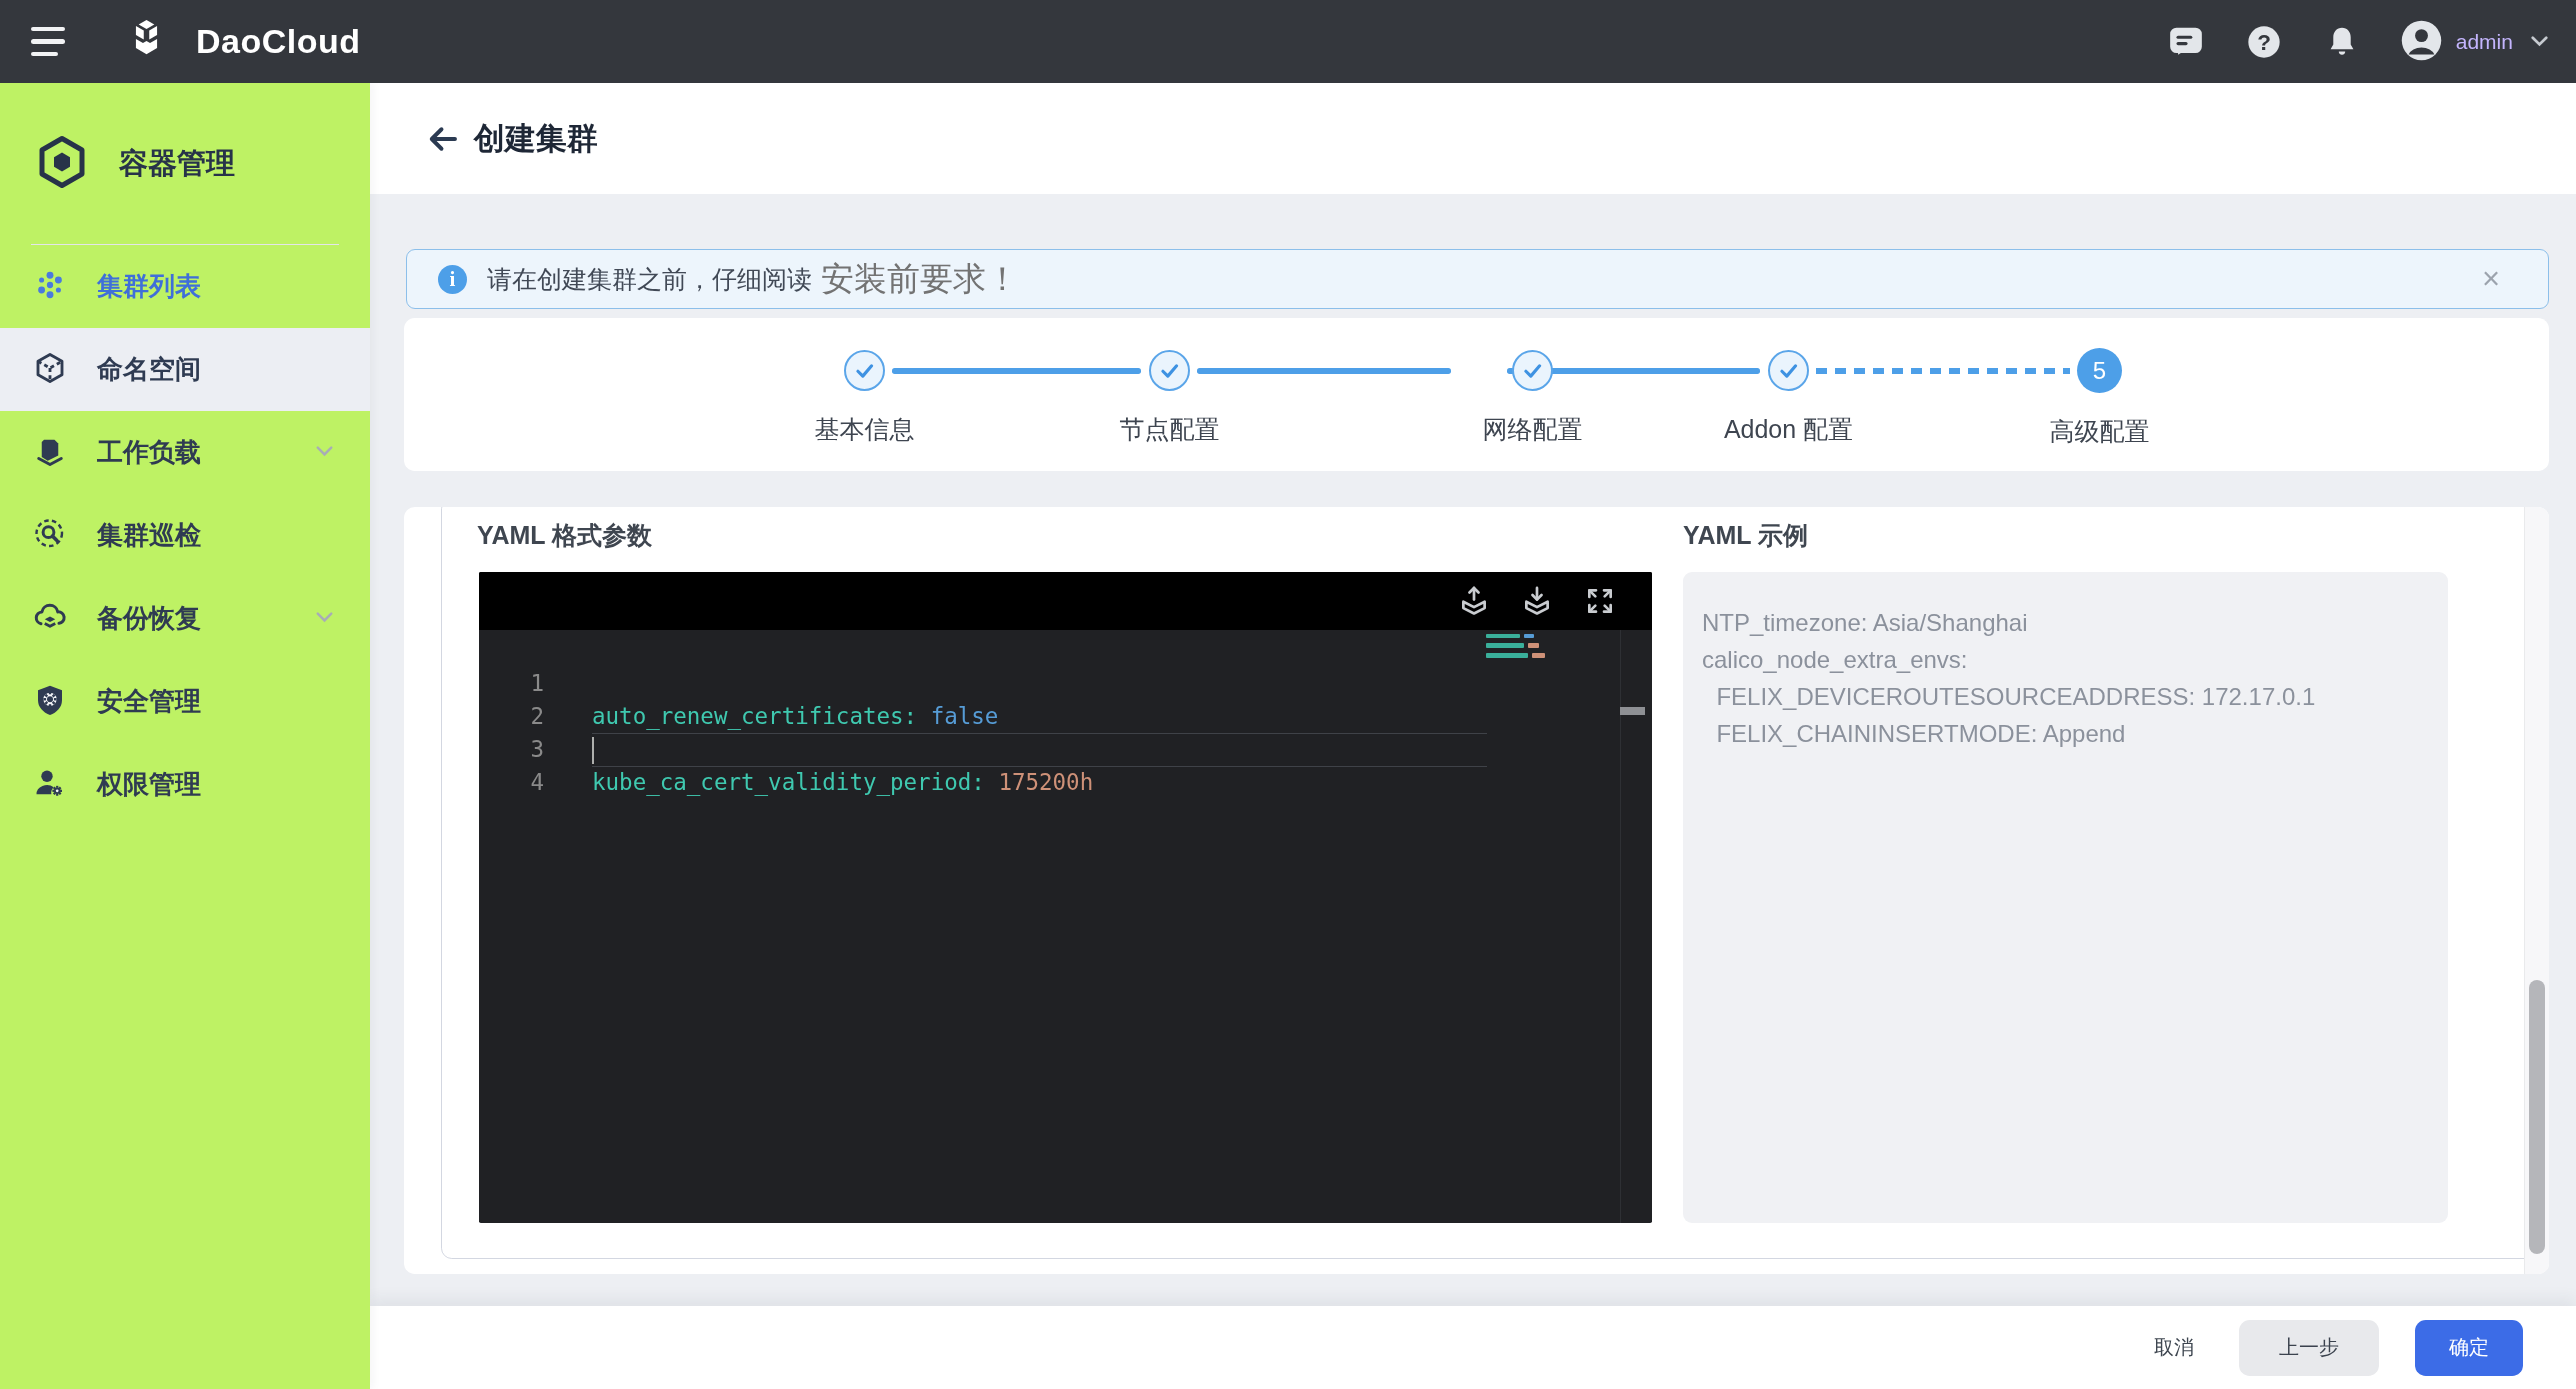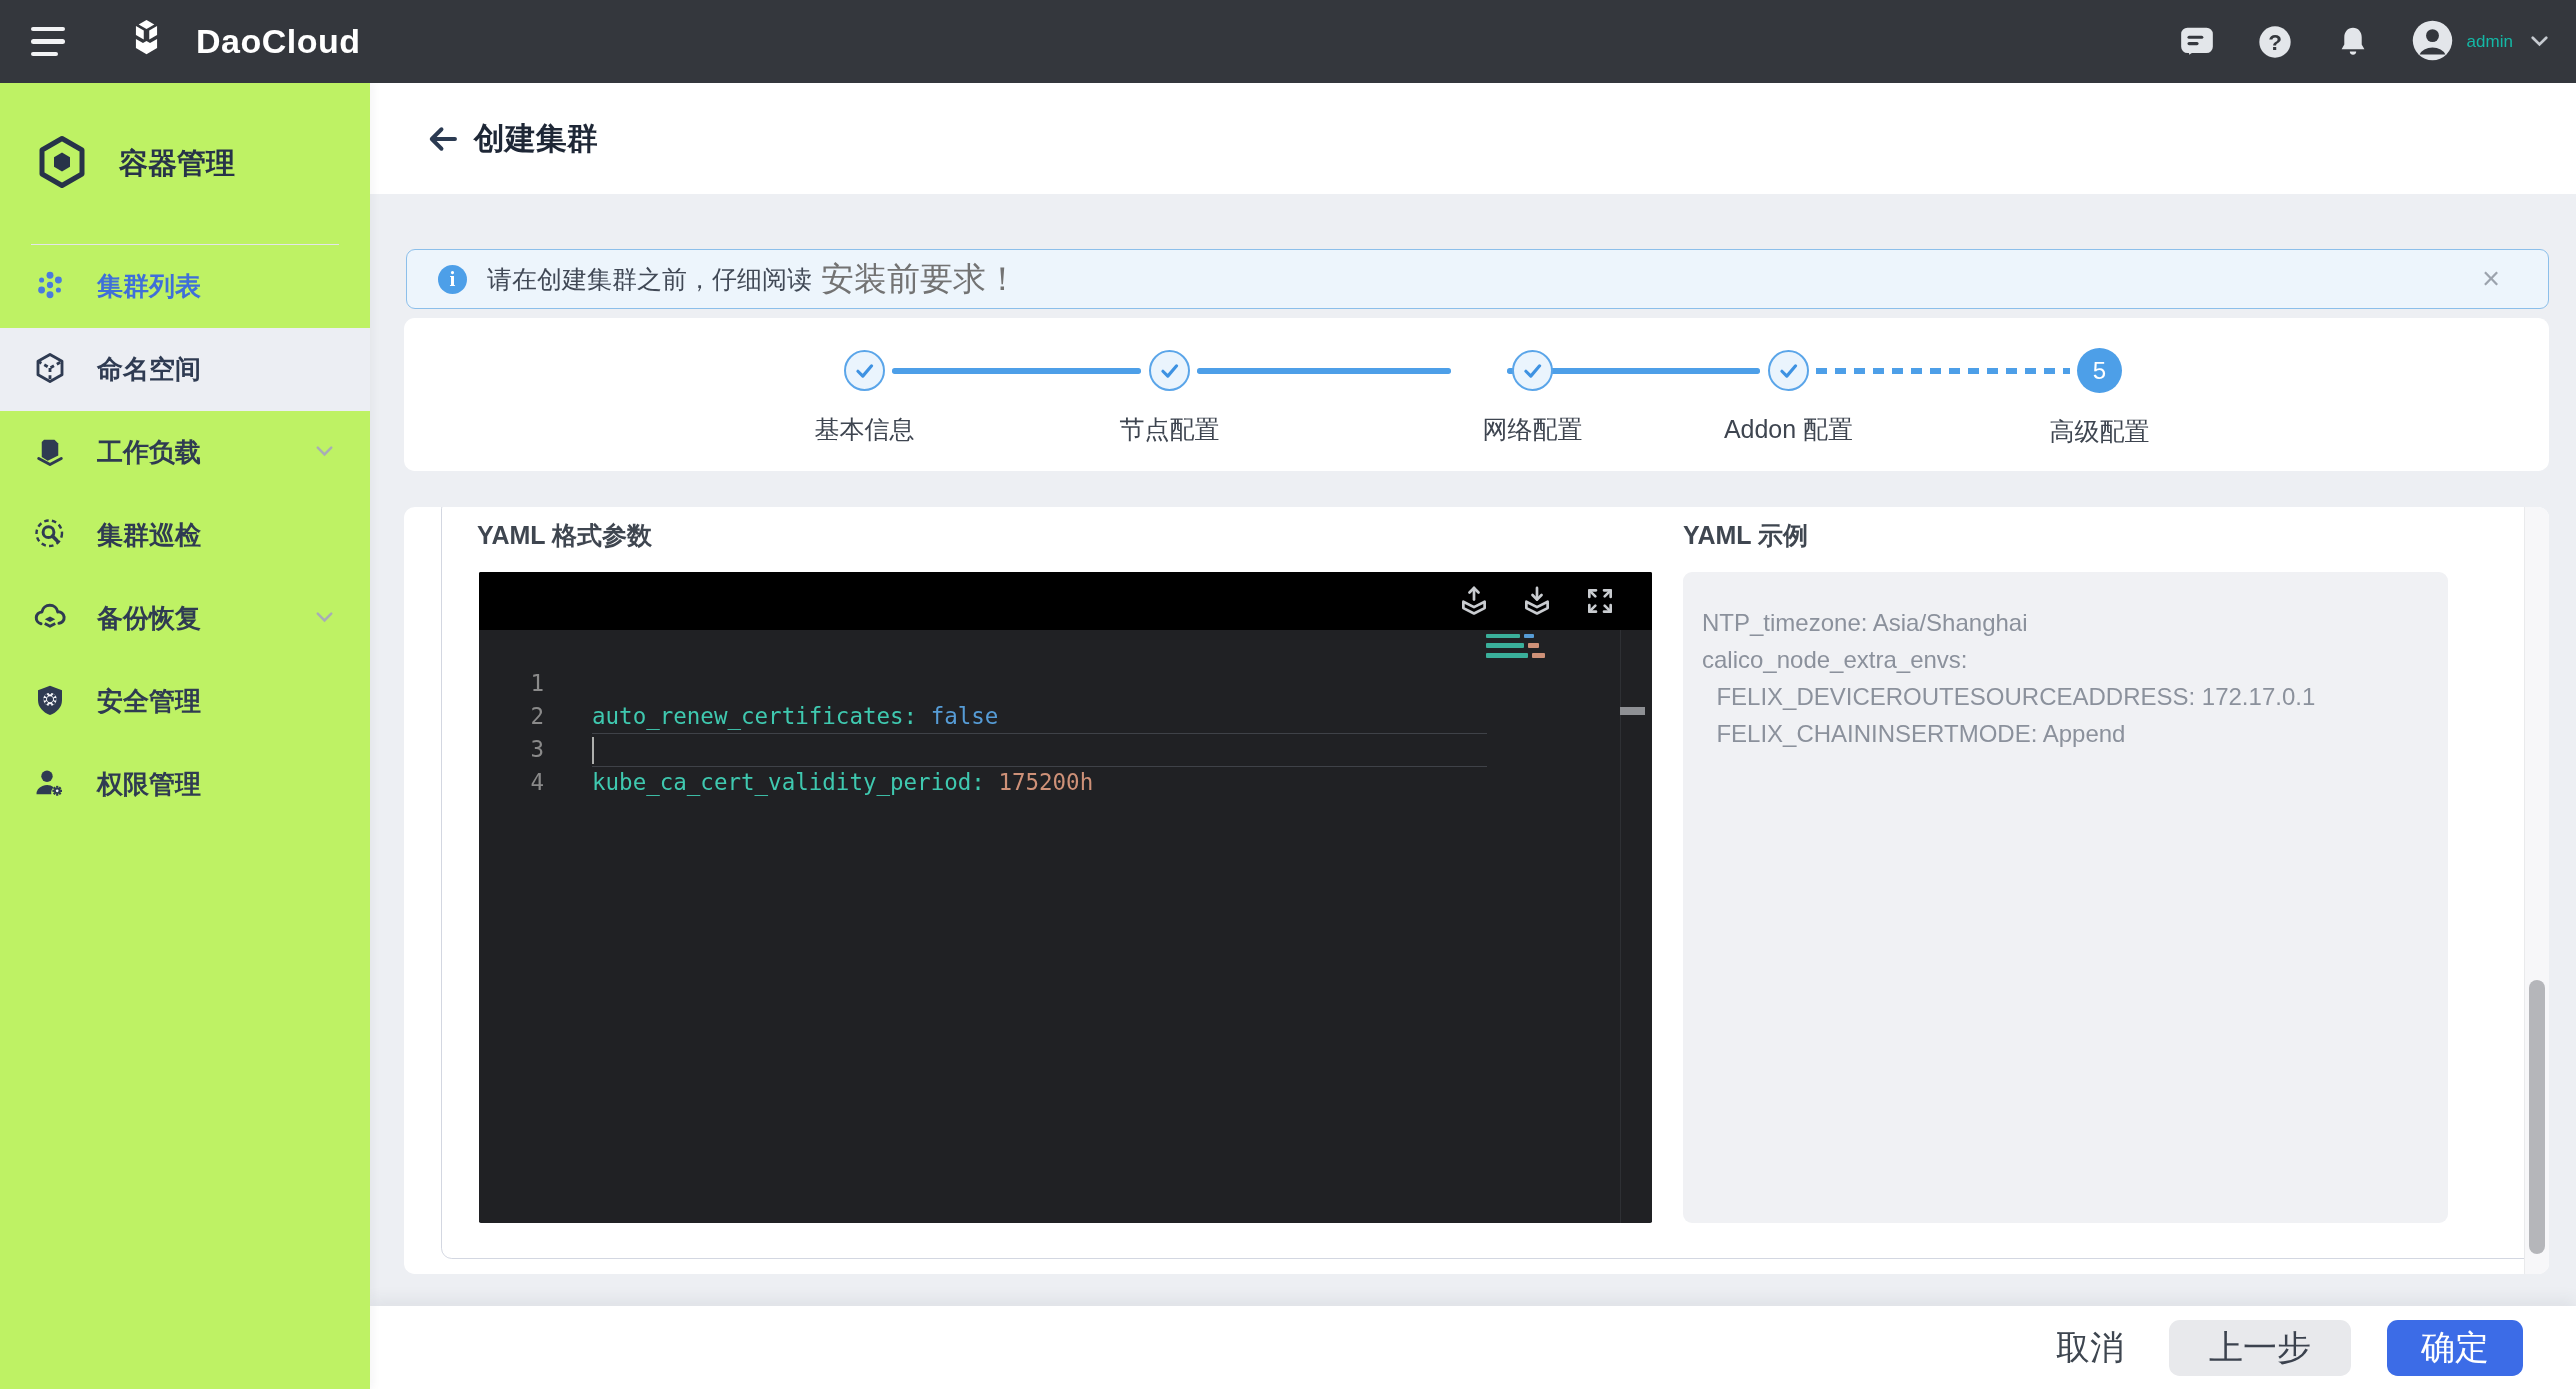--- a/index.html
+++ b/index.html
@@ -12,21 +12,21 @@
   .hamburger { margin-left:31px; width:40px; height:40px; display:flex; flex-direction:column; justify-content:center; gap:8px; cursor:pointer; }
   .hamburger span { display:block; height:4.5px; border-radius:2.7px; background:#F2F3F5; }
   .hamburger span:nth-child(1){ width:34px; }
   .hamburger span:nth-child(2){ width:34px; }
   .hamburger span:nth-child(3){ width:27px; }
   .brand { display:flex; align-items:center; margin-left:52px; gap:26px; }
   .brand-name { color:#FFFFFF; font-size:34px; font-weight:700; letter-spacing:0.5px; }
   .topbar-right { position:absolute; right:23.5px; top:0; height:83px; display:flex; align-items:center; gap:38px; }
   .tb-icon { width:40px; height:40px; display:flex; align-items:center; justify-content:center; cursor:pointer; }
   .tb-user { display:flex; align-items:center; gap:12.6px; cursor:pointer; }
-  .tb-user .name { color:#14b8a6; font-size:17px; }
+  .tb-user .name { color:#c4b5fd; font-size:21px; }
 
   
   .sidebar { position:absolute; left:0; top:83px; width:370px; bottom:0; background:#bef264; z-index:30; box-shadow:2.7px 0 9px rgba(30,40,60,0.05); }
   .sb-head { display:flex; align-items:center; height:161px; padding-left:32px; gap:27px; }
   .sb-head-title { font-size:29px; font-weight:700; color:#273349; }
   .sb-divider { height:0.9px; background:#E3E5EA; margin:0 31px; }
   .sb-item { position:relative; height:83px; display:flex; align-items:center; padding-left:32px; gap:29px; cursor:pointer; }
   .sb-item .lbl { font-size:26px; font-weight:600; color:#2F3B52; }
   .sb-item.active .lbl { color:#3F6FD9; }
   .sb-item.hover { background:#ECEEF3; }
@@ -89,21 +89,21 @@
   .ex-lines { position:absolute; left:19px; top:32px; right:18px; }
   .ex-line { font-size:24px; color:#8B919C; line-height:37px; white-space:pre; }
   .ex-line.indent { padding-left:14.4px; }
 
   
   .v-scroll { position:absolute; right:0; top:0; bottom:0; width:25px; background:#F7F7F9; border-left:0.9px solid #E9EAEC; }
   .v-thumb { position:absolute; left:3.6px; width:16px; top:473px; height:274px; border-radius:9px; background:#B5B6BA; cursor:pointer; }
 
   
   .footer { position:absolute; left:0; right:0; bottom:0; height:83px; background:#FFFFFF; box-shadow:0 -7.2px 14.4px rgba(40,50,70,0.07); display:flex; align-items:center; justify-content:flex-end; gap:36px; padding-right:53px; z-index:20; }
-  .btn { height:56px; border-radius:10.8px; border:none; font-size:34px; display:flex; align-items:center; justify-content:center; cursor:pointer; font-family:Liberation Serif, serif; }
+  .btn { height:56px; border-radius:10.8px; border:none; font-size:20px; display:flex; align-items:center; justify-content:center; cursor:pointer; font-family:Liberation Serif, serif; }
   .btn-text { background:transparent; color:#3E4650; padding:0 9px; }
   .btn-plain { background:#E8E9EC; color:#3B424E; padding:0 40px; }
   .btn-primary { background:#3C6CE7; color:#FFFFFF; padding:0 34px; }
 </style>
 </head>
 <body>
 
 <div id="app">
 
   <div class="topbar">

